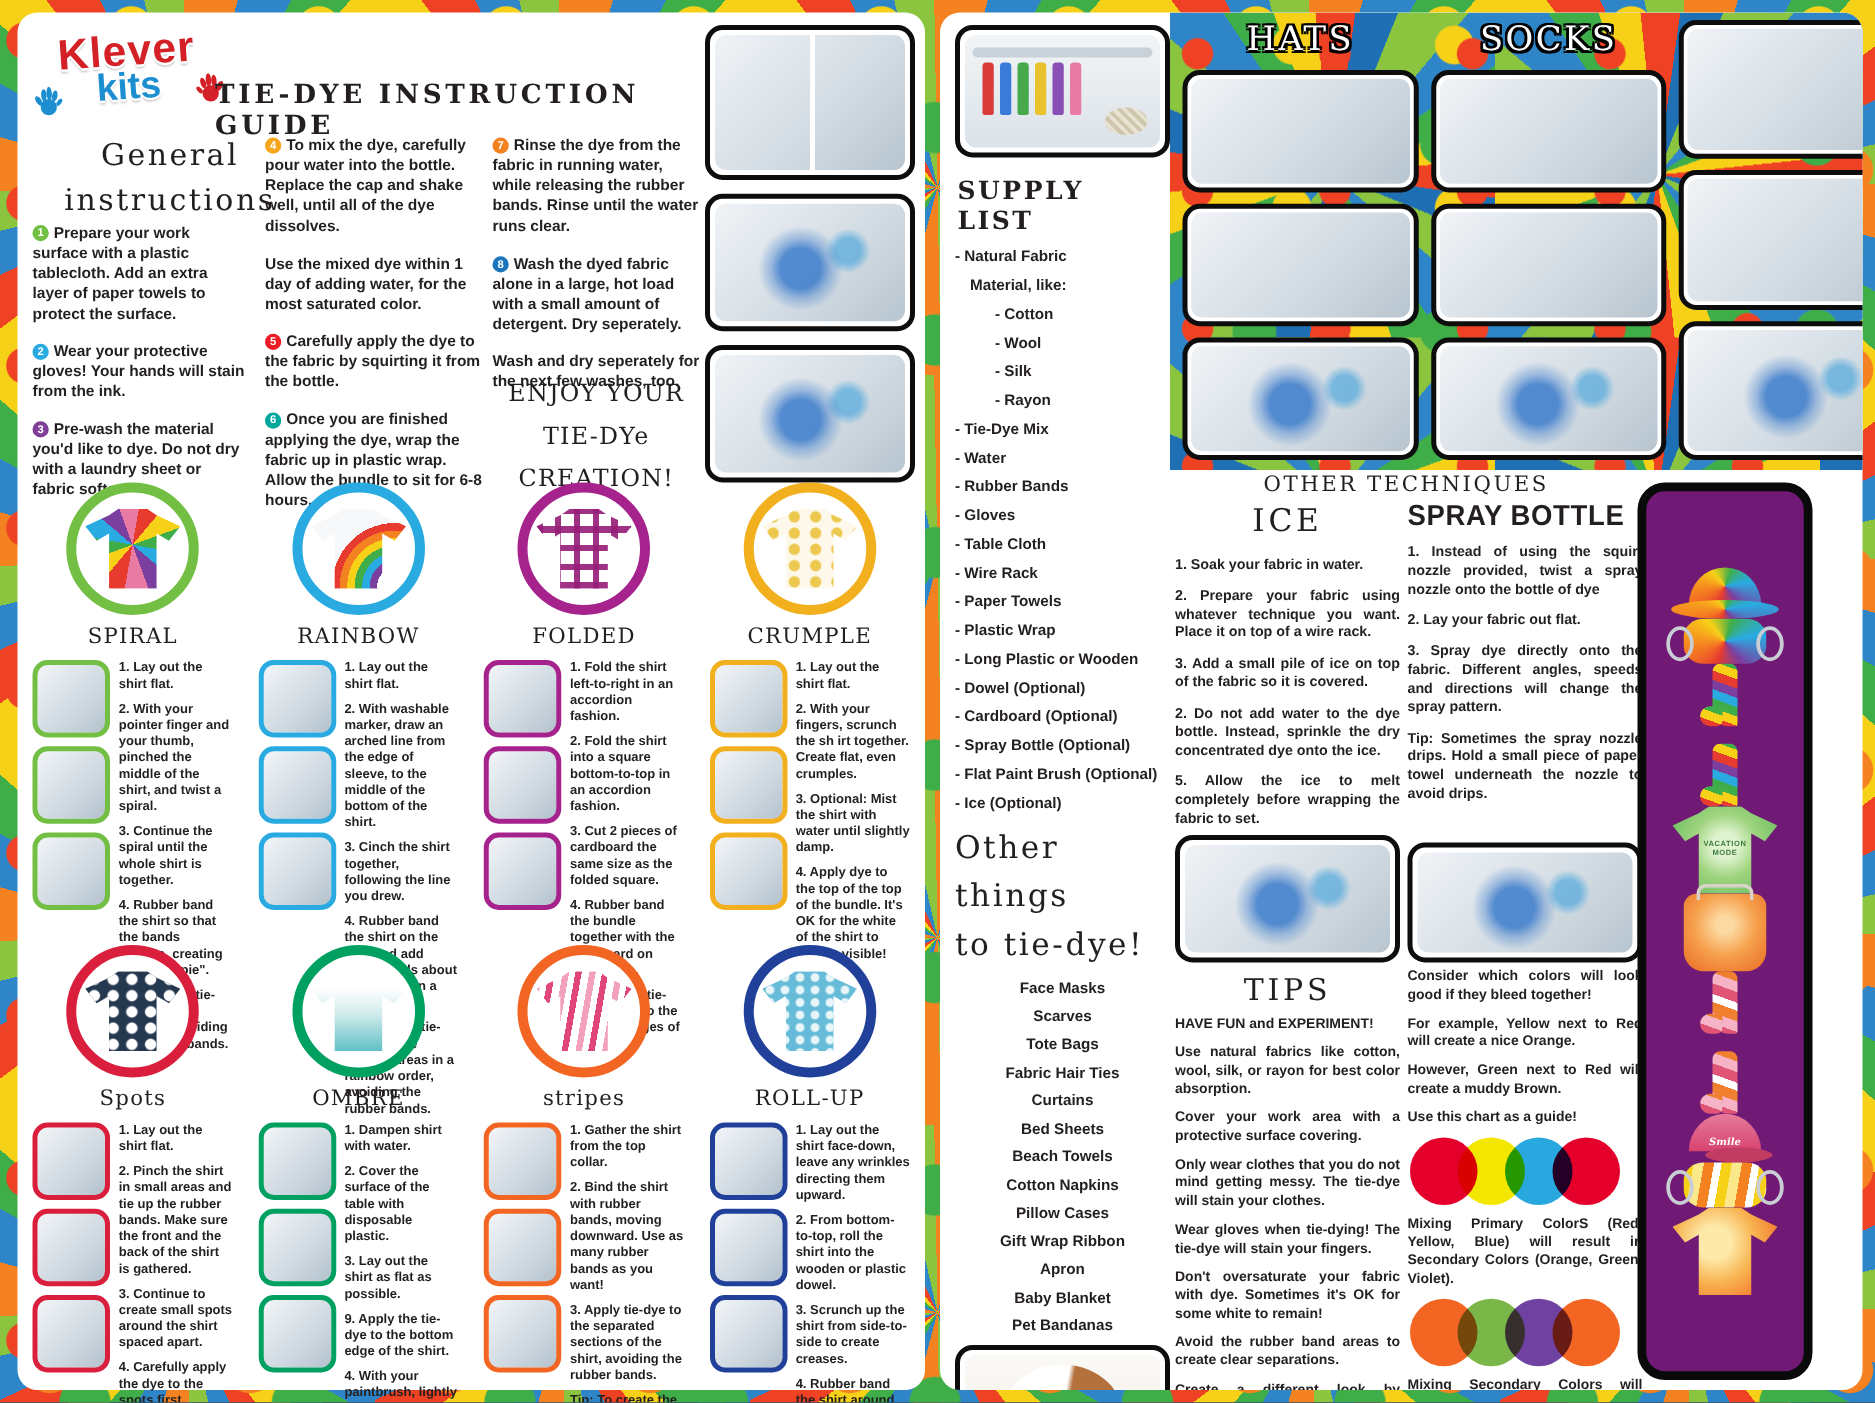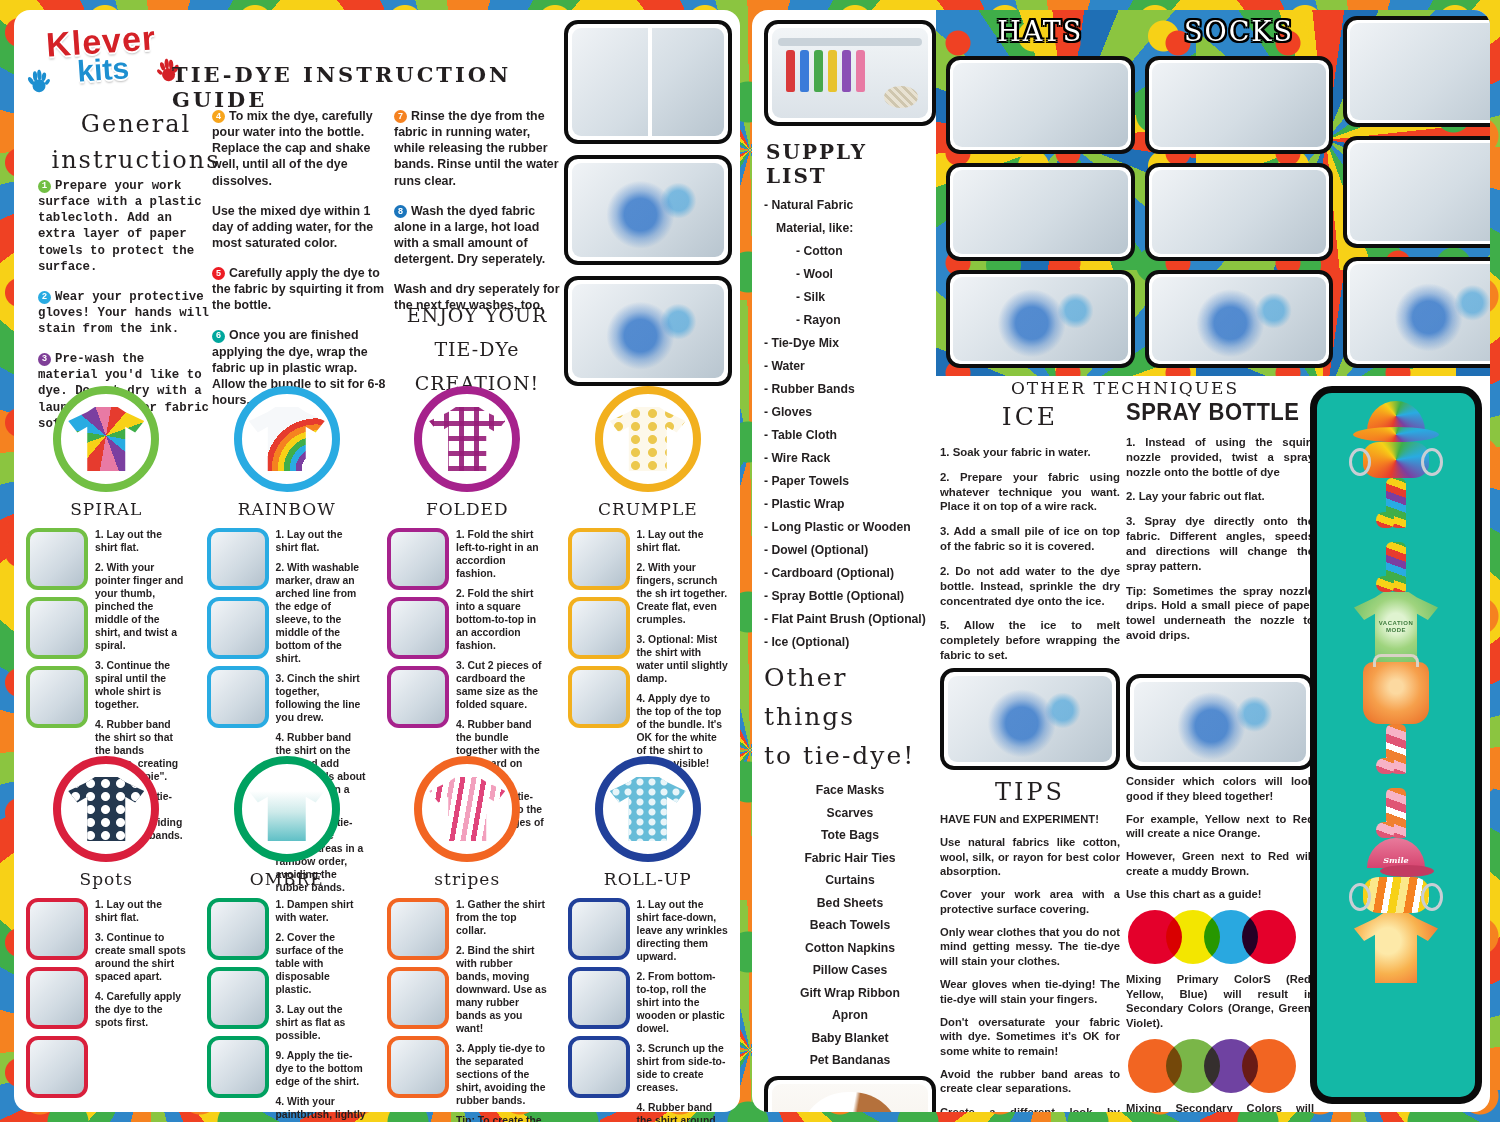--- a/index.html
+++ b/index.html
@@ -43,21 +43,21 @@
   .hand-l { left:-8px; bottom:-4px; }
   .hand-r { right:-8px; bottom:-2px; transform:scaleX(-1); }
 
   .pl-title { position:absolute; left:158px; top:52px; width:380px; 
     font-size:21px; letter-spacing:3px; }
 
   .gen-h { position:absolute; left:18px; top:96px; width:208px; text-align:center;
     font-size:24px; letter-spacing:2px; line-height:1.5; }
 
   .gcol { position:absolute; }
-  .gcol1 { left:24px; top:168px; width:172px;font-family:Liberation Mono, monospace; }
+  .gcol1 { left:12px; top:168px; width:172px; }
   .gcol2 { left:198px; top:98px; width:178px; }
   .gcol3 { left:380px; top:98px; width:168px; }
   .gstep { font-size:12.4px; font-weight:bold; line-height:1.3; margin-bottom:14px; }
   .gnum { display:inline-flex; width:13px; height:13px; border-radius:50%; background:#999;
     color:#fff; font-size:9px; font-weight:bold; align-items:center; justify-content:center;
     vertical-align:1px; margin-right:4px; }
   .gnum:empty { display:none; }
 
   .enjoy { position:absolute; left:378px; top:288px; width:170px; text-align:center;
     font-size:19px; letter-spacing:1px; line-height:1.8; }
@@ -134,23 +134,23 @@
   .spray-photo { position:absolute; left:374px; top:664px; width:188px; height:96px; }
   .tips-h { position:absolute; left:188px; top:768px; width:180px; text-align:center; font-size:24px; letter-spacing:3px; }
   .tips-body { position:absolute; left:188px; top:802px; width:180px; }
   .tips-body .jp { margin-bottom:8.5px; font-size:11.2px; }
   .colors-body { position:absolute; left:374px; top:764px; width:188px; }
   .colors-body .jp { margin-bottom:8.5px; font-size:11.2px; }
   .mix { display:flex; margin:4px 0 8px 2px; background:#fff; }
   .mc { width:54px; height:54px; border-radius:50%; mix-blend-mode:multiply; }
   .mc + .mc { margin-left:-16px; }
 
-  .prod-panel { position:absolute; left:558px; top:376px; width:172px; height:718px;
-    border:7px solid #0a0a0a; border-radius:22px; background:#14b8a6;
-    display:flex; flex-direction:column; align-items:center; justify-content:flex-start; padding:8px 0; }
+  .prod-panel { position:absolute; left:558px; top:376px; width:140px; height:718px;
+    border:7px solid #0a0a0a; border-radius:22px; background:#701a75;
+    display:flex; flex-direction:column; align-items:center; justify-content:center; padding:8px 0; }
   .pp-item { position:relative; display:flex; flex-direction:column; align-items:center; }
   .rainbow { background:conic-gradient(from 200deg,#e63b2e,#f58220,#f7d117,#3fae49,#29abe2,#7b3fa0,#e63b2e); }
   .hat-dome { width:58px; height:30px; border-radius:50% 50% 0 0/100% 100% 0 0; }
   .hat-brim { width:86px; height:15px; border-radius:50%; margin-top:-4px; }
   .maskette { width:66px; height:36px; border-radius:16px/14px; position:relative; }
   .maskette::before,.maskette::after { content:""; position:absolute; top:6px; width:16px; height:22px;
     border:3px solid #c9ced4; border-radius:50%; }
   .maskette::before { left:-14px; } .maskette::after { right:-14px; }
   .sock { width:20px; height:50px; border-radius:6px 6px 2px 12px; position:relative; }
   .sock::after { content:""; position:absolute; left:-10px; bottom:0; width:18px; height:16px; border-radius:10px 0 6px 10px; background:inherit; }
@@ -339,20 +339,21 @@
           </div>
         <div class="tech-label serif">Spots</div>
         <div class="tech-body">
           <div class="thumbs">
               <div class="thumb"></div>
               <div class="thumb"></div>
               <div class="thumb"></div>
             </div>
           <div class="steps">
               <p class="step">1. Lay out the shirt flat.</p>
+              <p class="step">2. Pinch the shirt in small areas and tie up the rubber bands. Make sure the front and the back of the shirt is gathered.</p>
               <p class="step">3. Continue to create small spots around the shirt spaced apart.</p>
               <p class="step">4. Carefully apply the dye to the spots first.</p>
             </div>
         </div>
       </div>
       <div class="tech" style="--ring: #00a160;">
         <div class="tech-circle">
             <div class="shirt art-ombre"></div>
           </div>
         <div class="tech-label serif">OMBRE</div>

